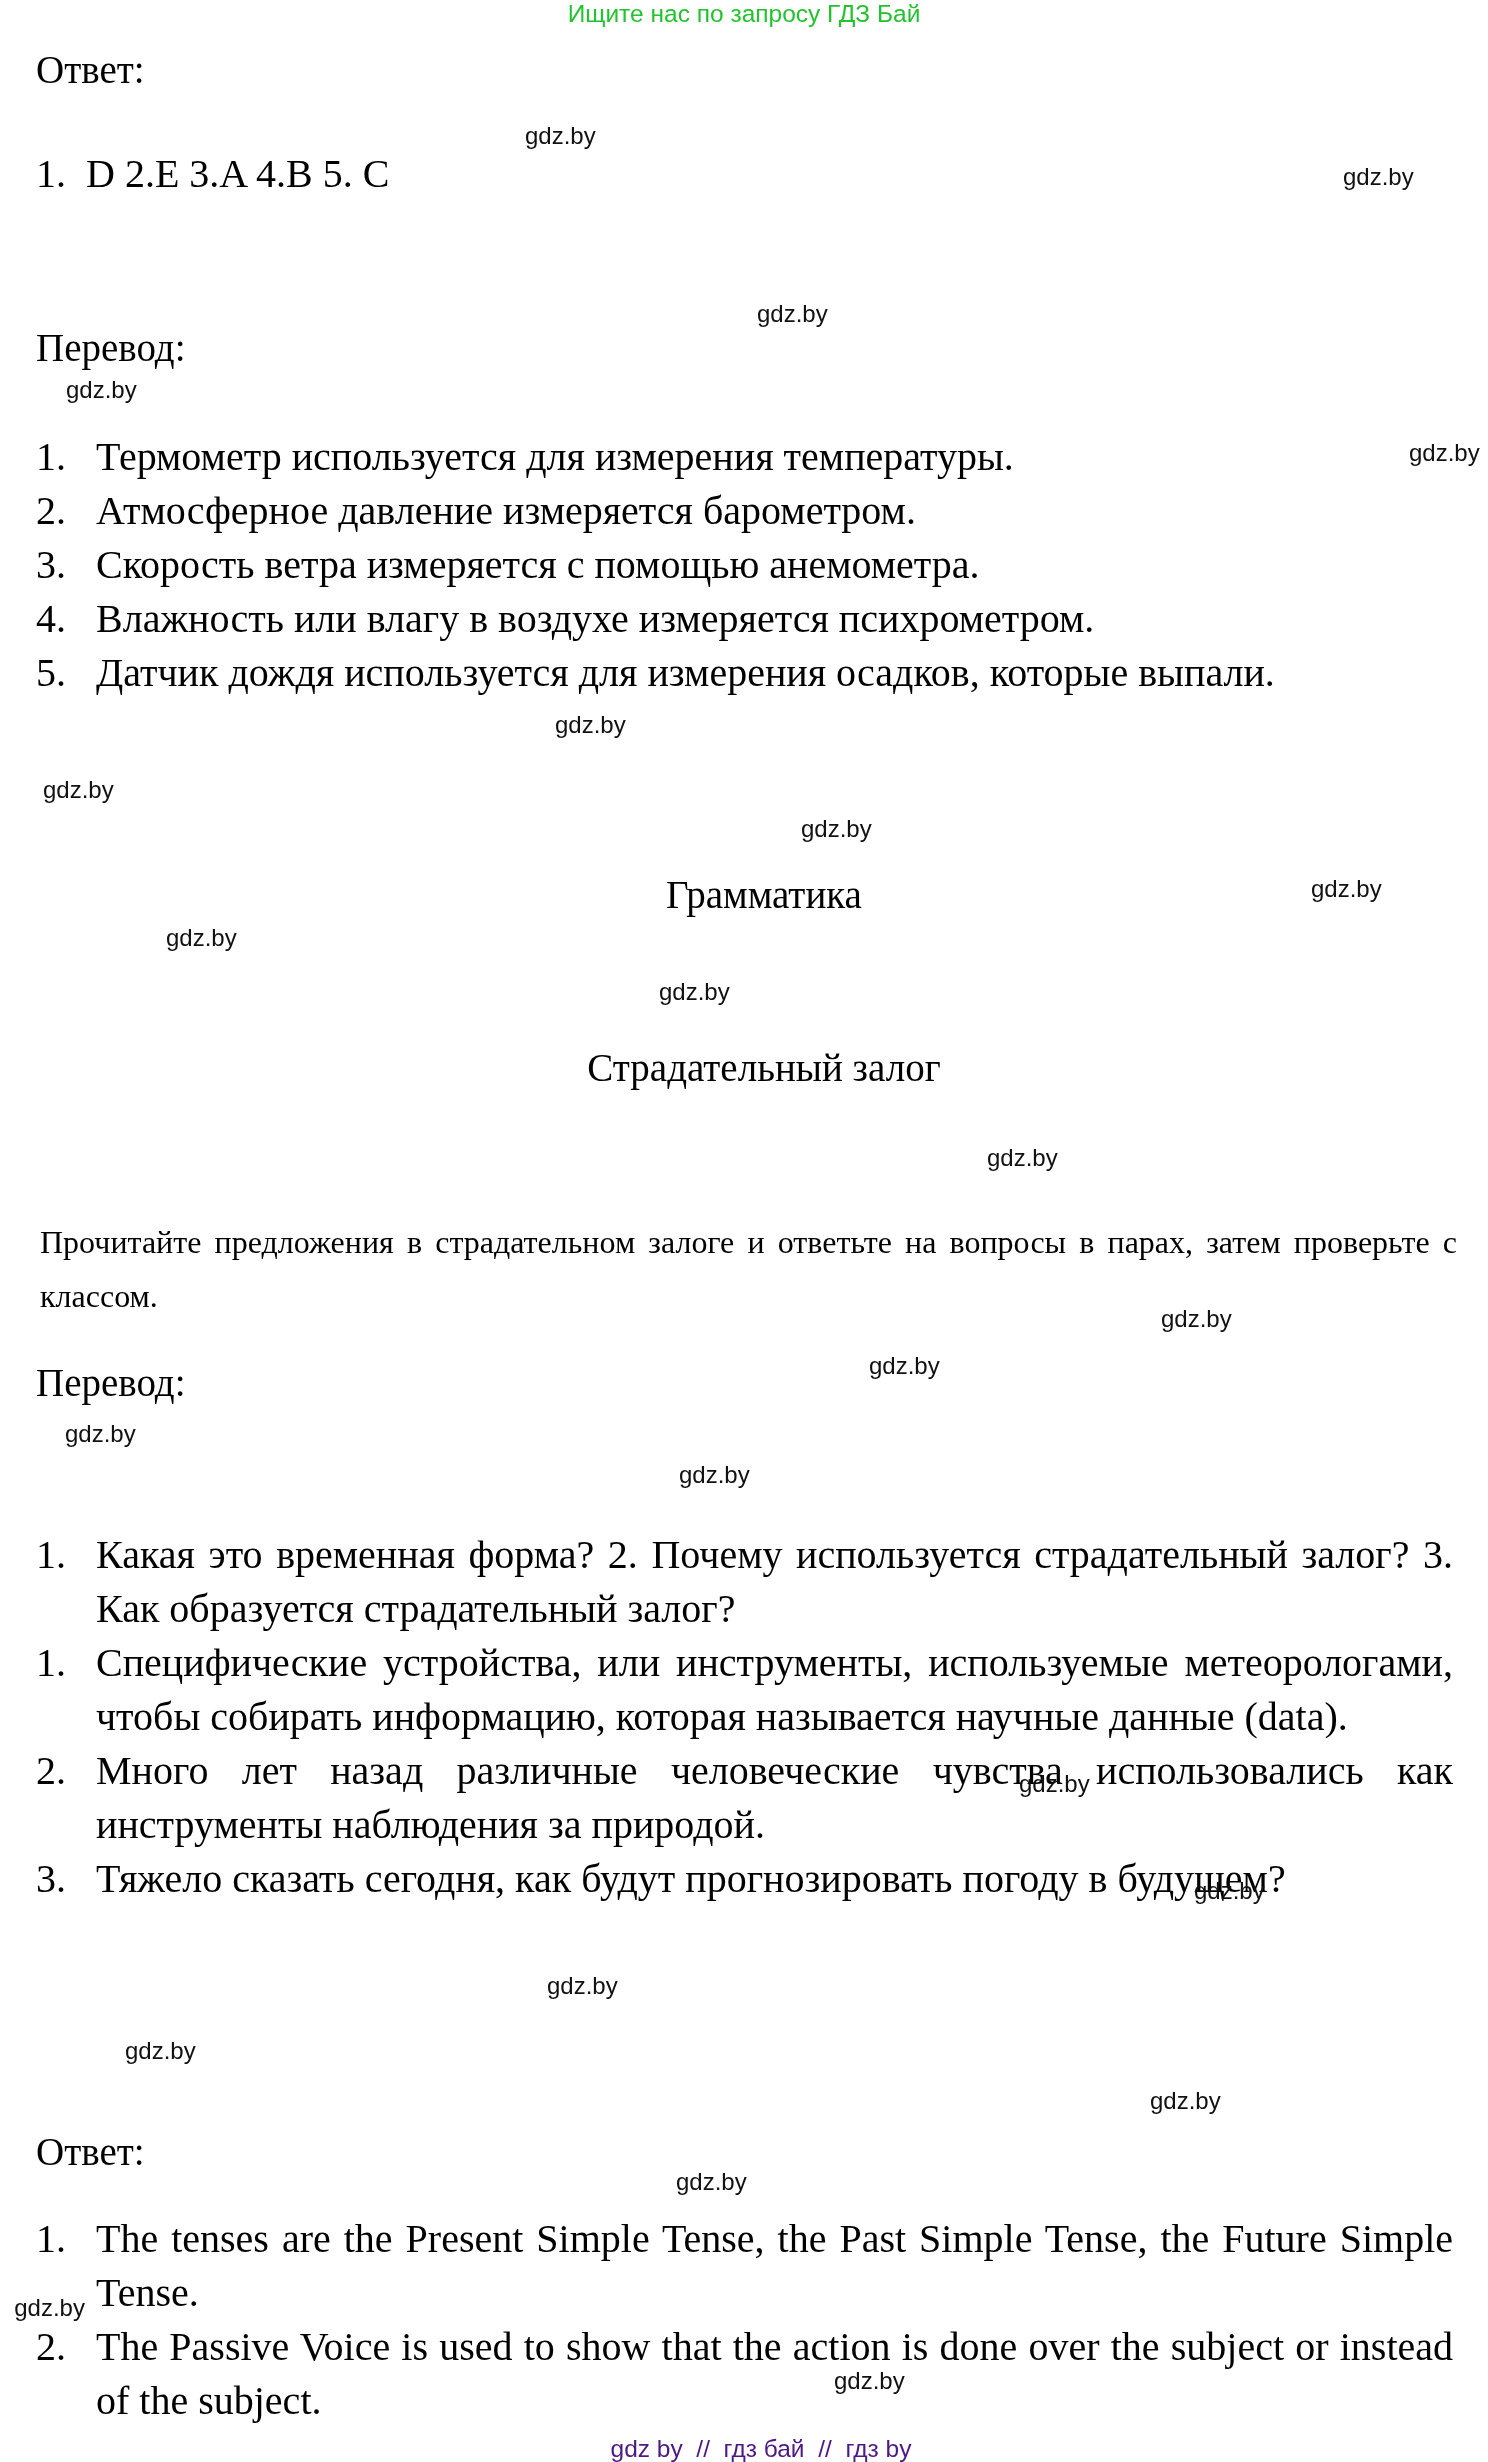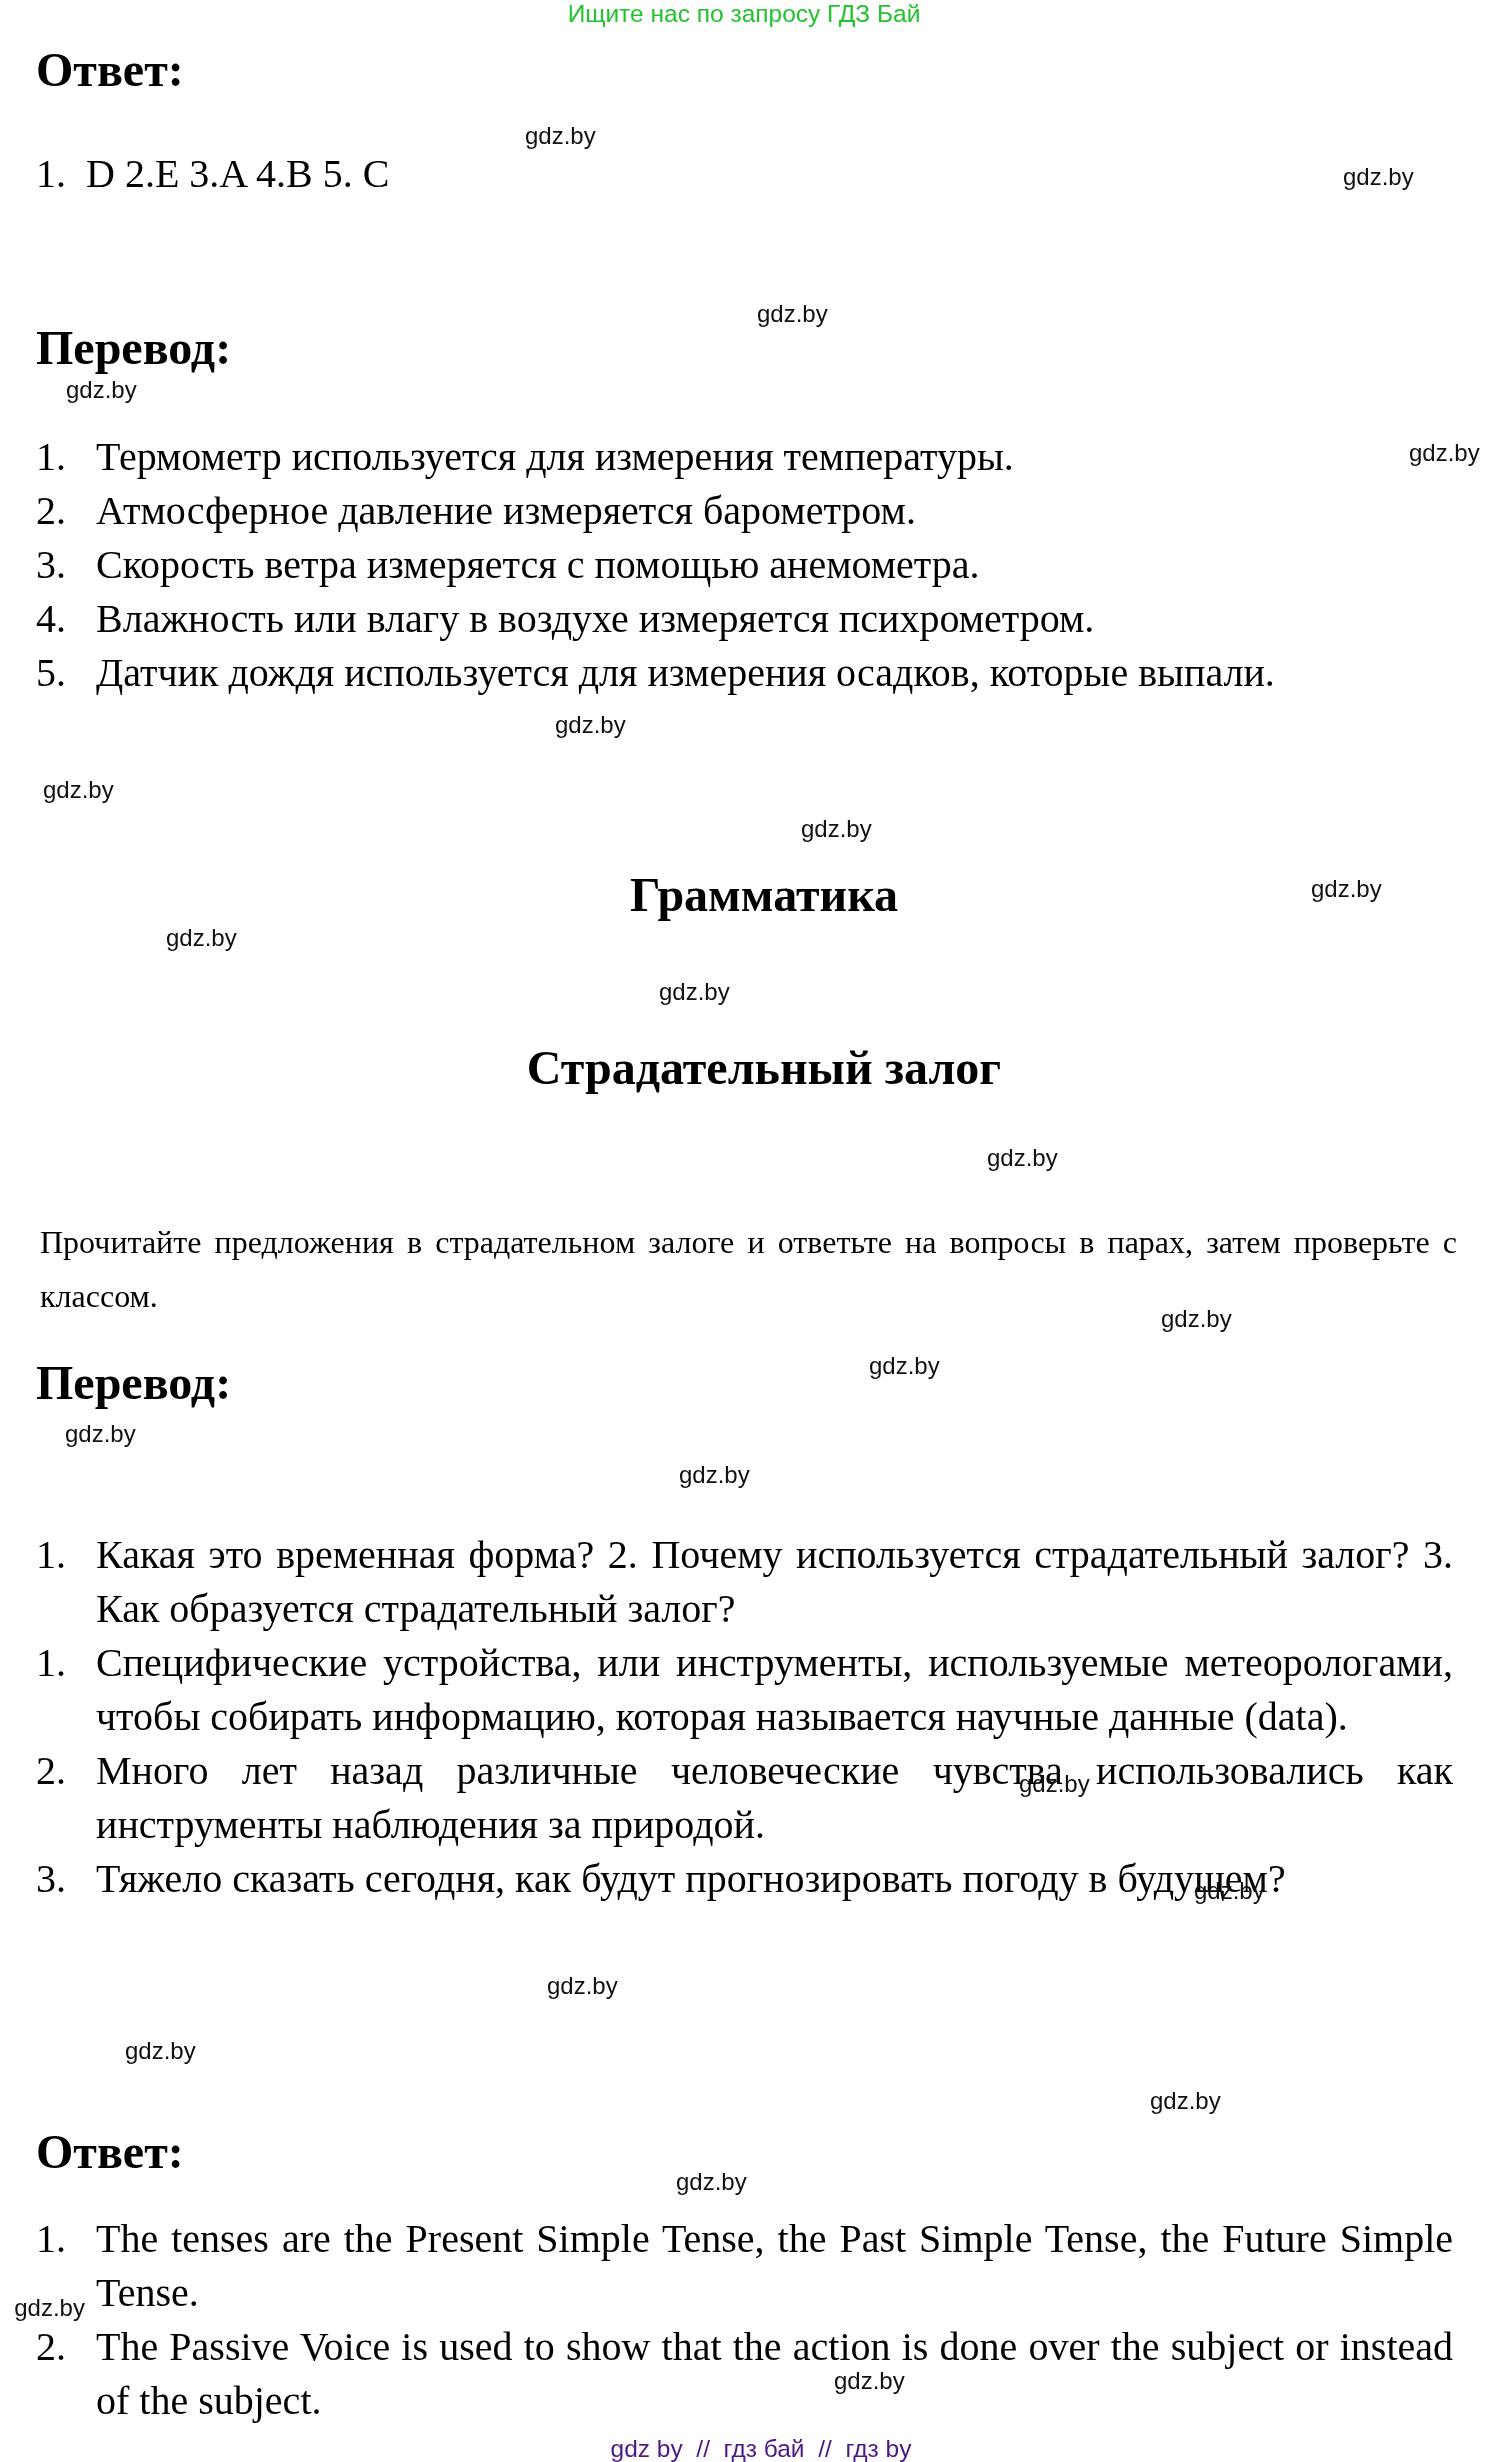--- a/index.html
+++ b/index.html
@@ -6,21 +6,21 @@
   body { width: 1488px; height: 2462px; position: relative; overflow: hidden;
          font-family: "Liberation Serif", "DejaVu Serif", serif; color: #000; }
   .top-banner { position: absolute; left: 0; top: 0; width: 1488px; text-align: center;
                 font-family: "Liberation Sans", "DejaVu Sans", sans-serif; font-size: 24.5px;
                 line-height: 28.4px; color: #22c32e; }
   .footer { position: absolute; left: 0; top: 2435px; width: 1488px; text-align: center;
             font-family: "Liberation Sans", "DejaVu Sans", sans-serif; font-size: 24.5px;
             line-height: 28.4px; color: #4b1a86; white-space: pre; margin-left: 17px; }
   .wm { position: absolute; font-family: "Liberation Sans", "DejaVu Sans", sans-serif;
         font-size: 24px; line-height: 27px; color: #111; }
-  .h { position: absolute; font-weight: bold; font-size: 48px; line-height: 47px; }
+  .h { position: absolute; font-weight: normal; font-size: 39px; line-height: 47px; }
   .h.center { left: 0; width: 1488px; text-align: center; padding-left: 20px; }
   .para { position: absolute; left: 40px; width: 1417px; font-size: 32px; line-height: 54px;
           text-align: justify; }
   ol.list { position: absolute; left: 36px; width: 1417px; margin: 0; padding: 0; list-style: none; }
   ol.list li { position: relative; padding-left: 60px; font-size: 40px; line-height: 54px;
                text-align: justify; }
   ol.list li .num { position: absolute; left: 0; top: 0; }
   .answer-line { position: absolute; left: 36px; font-size: 40px; line-height: 54px; white-space: pre; }
 </style>
 </head>

